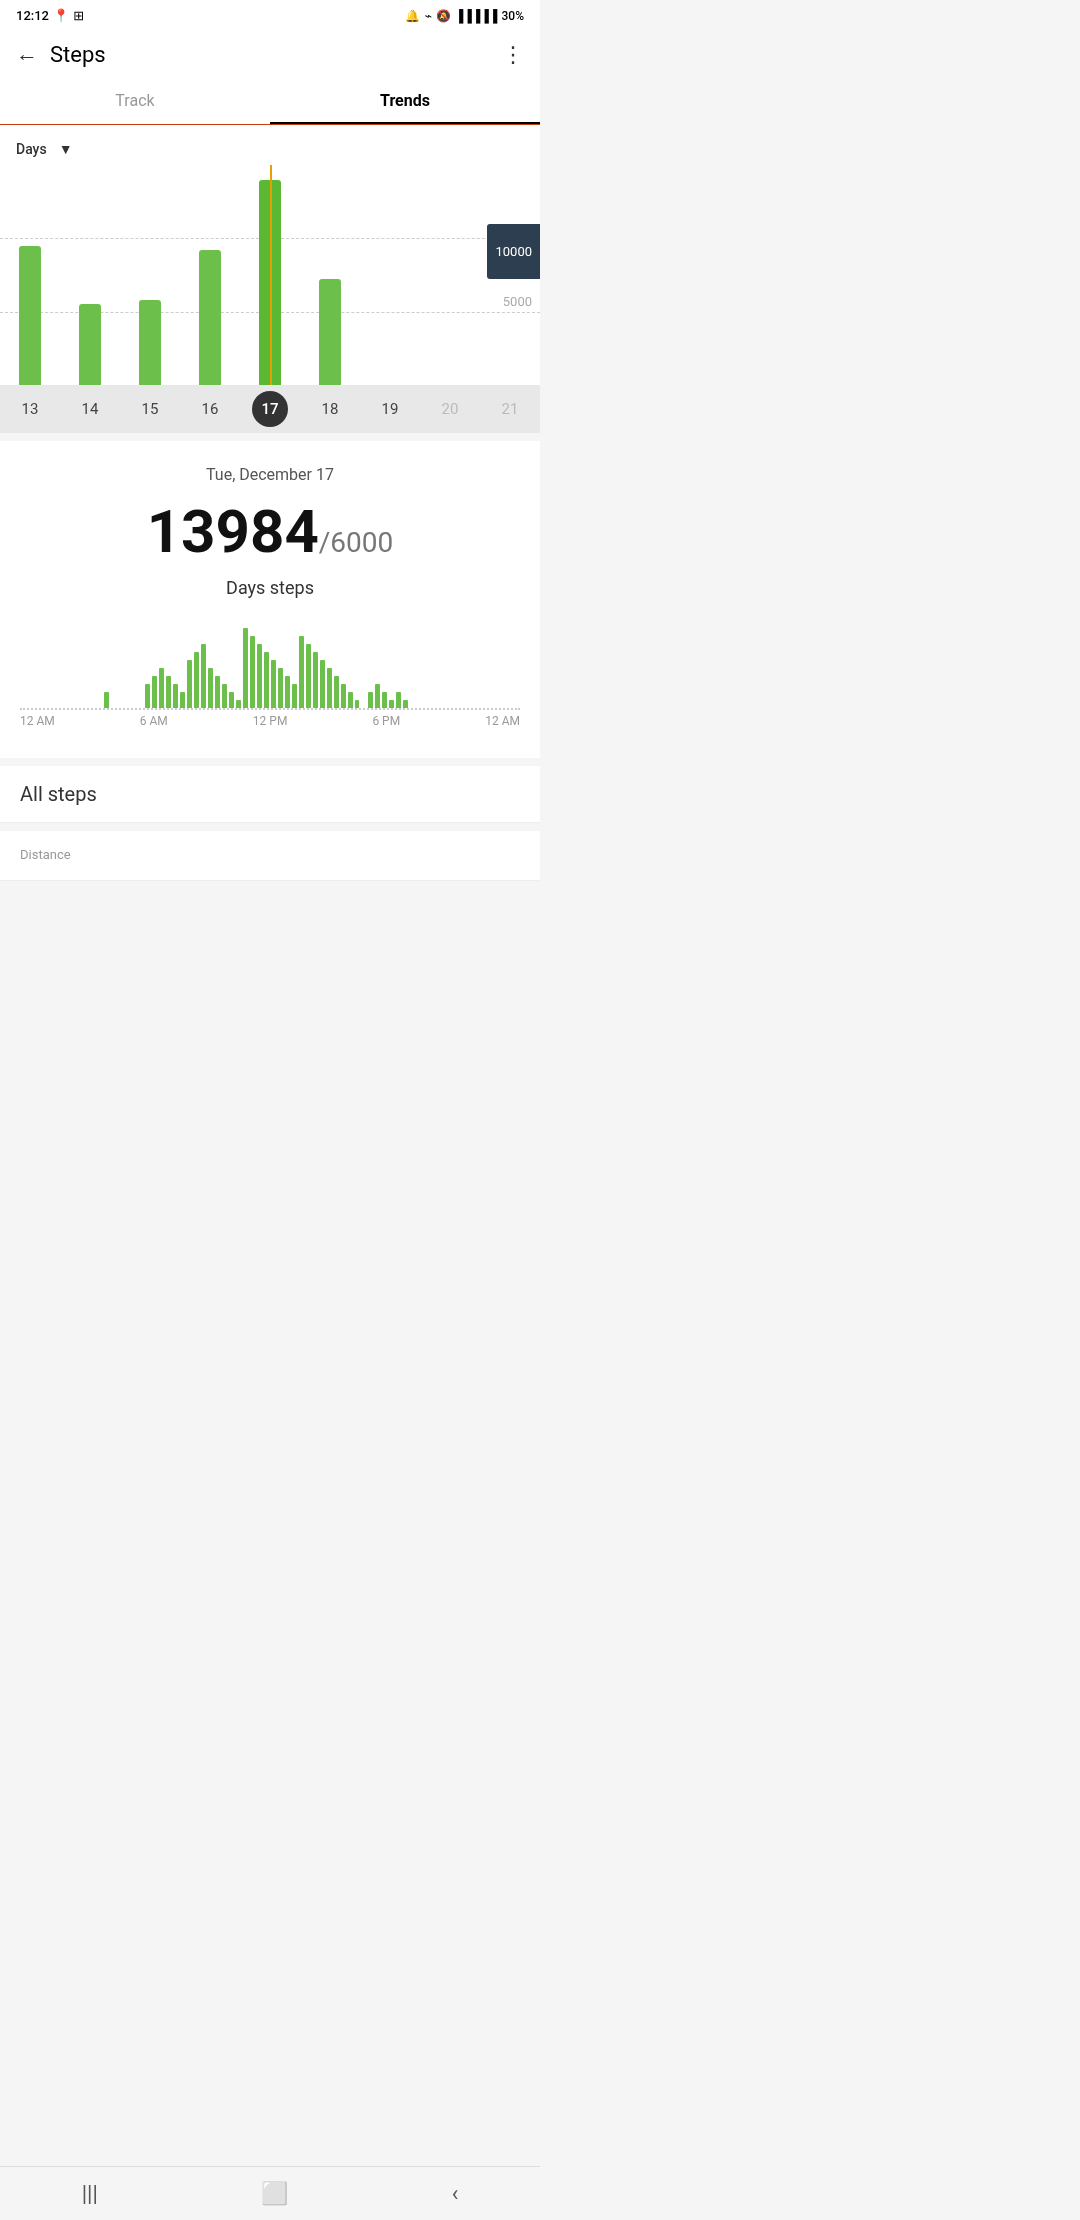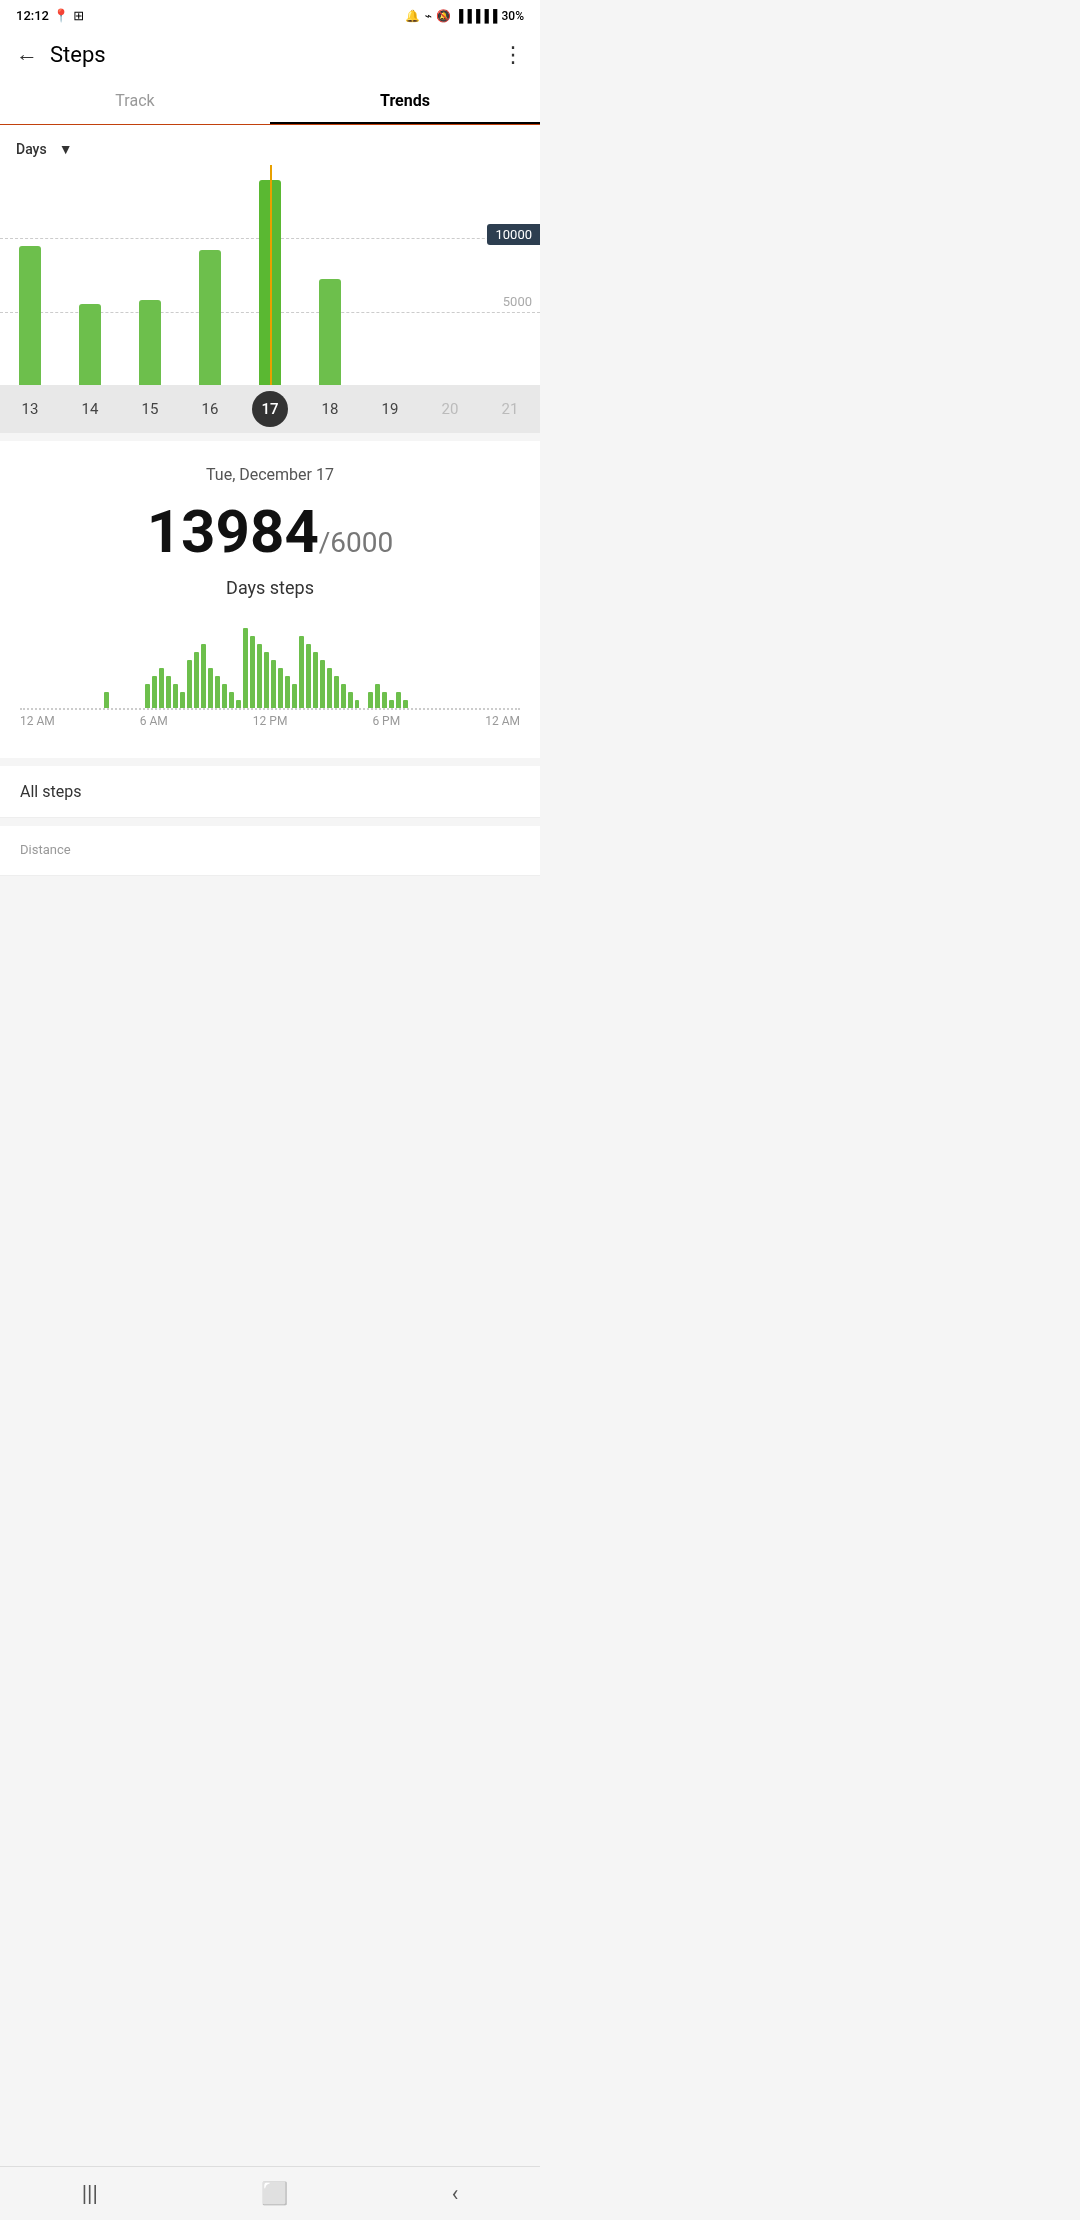--- a/index.html
+++ b/index.html
@@ -98,21 +98,21 @@
       right: 0;
       border-top: 1.5px dashed #ccc;
     }
 
     .goal-label {
       position: absolute;
       right: 0;
       background: #2d3e50;
       color: #fff;
       font-size: 13px;
-      padding: 3px 8px;
+      padding: 20px 8px;
       border-radius: 3px 0 0 3px;
     }
 
     .goal-label-5000 {
       position: absolute;
       right: 8px;
       color: #aaa;
       font-size: 13px;
     }
 
@@ -228,21 +228,21 @@
       background: #fff;
       margin-top: 8px;
     }
 
     .stat-row {
       padding: 16px 20px;
       border-bottom: 1px solid #eee;
     }
 
     .stat-title {
-      font-size: 16px;
+      font-size: 20px;
       color: #333;
       font-weight: 400;
     }
 
     .stat-subtitle {
       font-size: 13px;
       color: #999;
       margin-bottom: 2px;
     }
 

